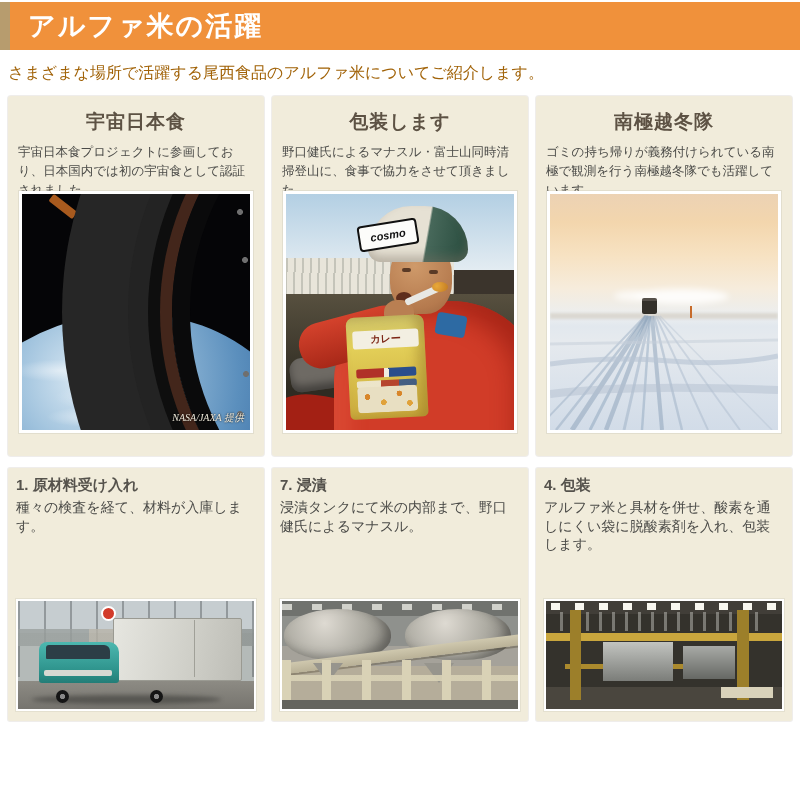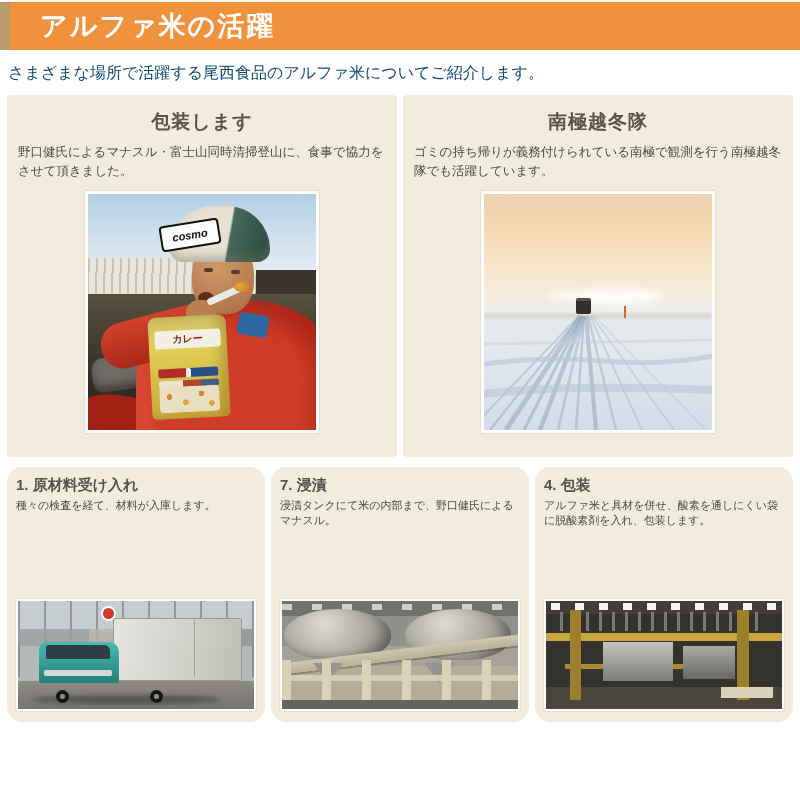--- a/index.html
+++ b/index.html
@@ -7,24 +7,24 @@
     width:800px;height:800px;overflow:hidden;background:#ffffff;
     font-family:"Liberation Sans","DejaVu Sans",sans-serif;
     -webkit-font-smoothing:antialiased;
   }
   .page{position:relative;width:800px;height:800px;}
 
   
   .banner{position:relative;height:48px;background:#f0913b;margin-top:2px;}
   .banner.second{margin-top:20px;}
   .banner-tab{position:absolute;left:0;top:0;bottom:0;width:10px;background:#b79c6e;}
-  .banner-title{margin:0;padding-left:40px;line-height:48px;font-size:27px;color:#ffffff;
+  .banner-title{margin:0;padding-left:28px;line-height:48px;font-size:27px;color:#ffffff;
     font-weight:600;letter-spacing:2px;}
 
-  .intro{margin:13px 8px 12px;font-size:16px;color:#0c4a6e;}
+  .intro{margin:13px 8px 12px;font-size:16px;color:#a16207;}
 
   
   .cards{display:flex;gap:8px;margin:0 8px;}
   .card{position:relative;flex:1;height:360px;background:#f1ecdb;border-radius:3px;
     box-shadow:0 0 0 1px rgba(120,110,90,.12);}
   .card-title{margin:13px 0 8px;text-align:center;font-size:19px;color:#5d5244;
     font-weight:bold;letter-spacing:1px;}
   .card-body{margin:0 10px;font-size:12.5px;line-height:1.5;color:#4b4b48;height:42px;}
   .photo{position:relative;width:228px;height:236px;margin:6px auto 0;border:3px solid #ffffff;
     overflow:hidden;box-shadow:0 0 0 1px rgba(0,0,0,.06);background:#c9c9c2;}
@@ -132,24 +132,24 @@
   .an-smoke{position:absolute;left:84px;top:95px;width:95px;height:15px;border-radius:50%;
     background:rgba(255,255,255,.85);filter:blur(3px);}
   .an-smoke::before{content:'';position:absolute;left:-20px;top:2px;width:40px;height:10px;border-radius:50%;
     background:rgba(255,255,255,.7);}
   .an-truck{position:absolute;left:92px;top:104px;width:15px;height:13px;background:#33302a;
     border-top:3px solid #55504a;border-radius:2px;}
   .an-pole{position:absolute;left:140px;top:112px;width:2px;height:12px;background:#c76b2a;}
 
   
   .steps{display:flex;gap:8px;margin:12px 8px 0;}
-  .step{position:relative;flex:1;height:253px;background:#f1ecdb;border-radius:14px;
+  .step{position:relative;flex:1;height:253px;background:#f1ecdb;border-radius:2px;
     box-shadow:0 0 0 1px rgba(120,110,90,.12);}
   .step-title{margin:8px 8px 3px;font-size:15px;font-weight:bold;color:#55524c;}
-  .step-body{margin:1px 8px;font-size:11px;line-height:1.33;color:#4b4b48;}
+  .step-body{margin:1px 8px;font-size:14px;line-height:1.33;color:#4b4b48;}
   .step-photo{position:absolute;left:8px;right:8px;bottom:10px;height:108px;border:2px solid #ffffff;
     overflow:hidden;box-shadow:0 0 0 1px rgba(0,0,0,.05);background:#9a9a94;}
 
   
   .t-bg{position:absolute;inset:0 0 26% 0;background:linear-gradient(#c6cdd0 0 40%,#b4bab8 40% 100%);}
   .t-poles{position:absolute;inset:0 0 30% 0;
     background:repeating-linear-gradient(90deg, rgba(70,75,78,.4) 0 2px, transparent 2px 26px);}
   .t-build{position:absolute;left:0;right:0;top:26%;height:16%;opacity:.8;
     background:linear-gradient(90deg,#9aa09e 0 30%, #b7b3a8 30% 55%, #8e9492 55% 100%);}
   .t-sign{position:absolute;left:35%;top:5%;width:11px;height:11px;border-radius:50%;
@@ -246,20 +246,38 @@
 
   <header class="banner">
     <span class="banner-tab"></span>
     <h1 class="banner-title">アルファ米の活躍</h1>
   </header>
 
   <p class="intro">さまざまな場所で活躍する尾西食品のアルファ米についてご紹介します。</p>
 
   <div class="cards">
 
+    <section class="card">
+      <h2 class="card-title">宇宙日本食</h2>
+      <p class="card-body">宇宙日本食プロジェクトに参画しており、日本国内では初の宇宙食として認証されました。</p>
+      <div class="photo ph-space">
+        <div class="sp-earth"></div>
+        <div class="sp-clouds"></div>
+        <div class="sp-clip"></div>
+        <div class="sp-pouch">
+          <div class="sp-rice"></div>
+          <div class="sp-label">
+            <div class="sp-label-lines"></div>
+          </div>
+        </div>
+        <div class="sp-ring"></div>
+        <div class="sp-bolts"></div>
+        <span class="sp-credit">NASA/JAXA 提供</span>
+      </div>
+    </section>
 
     <section class="card">
       <h2 class="card-title">包装します</h2>
       <p class="card-body">野口健氏によるマナスル・富士山同時清掃登山に、食事で協力をさせて頂きました。</p>
       <div class="photo ph-climb">
         <div class="cl-sky"></div>
         <div class="cl-glacier"></div>
         <div class="cl-ground"></div>
         <div class="cl-fabric"></div>
         <div class="cl-glove"></div>

